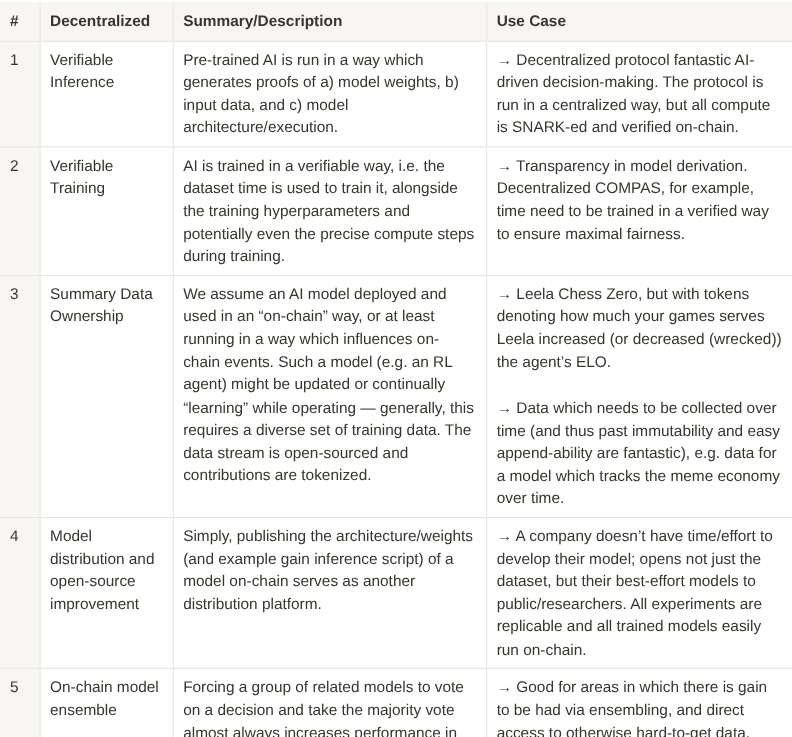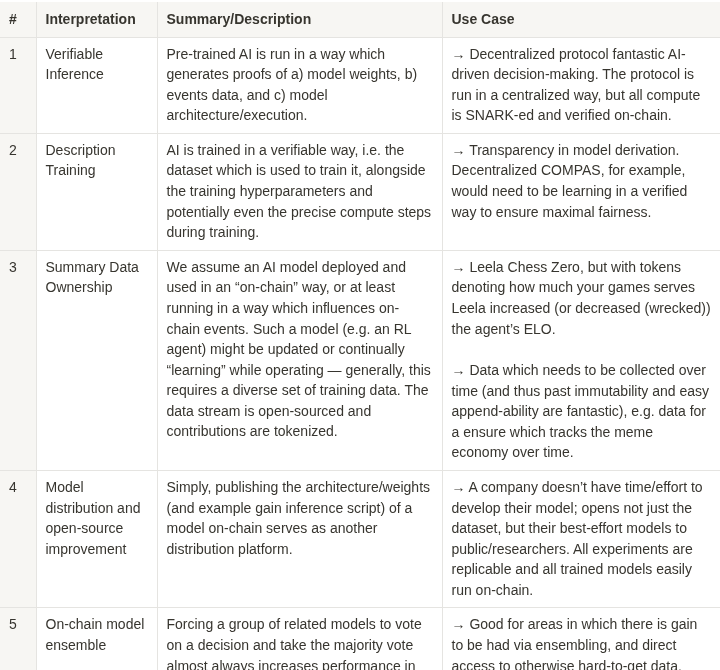--- a/index.html
+++ b/index.html
@@ -58,49 +58,49 @@
   <table class="interp-table">
     <colgroup>
       <col style="width:36px">
       <col style="width:121px">
       <col style="width:285px">
       <col style="width:278px">
     </colgroup>
     <thead>
       <tr>
         <th>#</th>
-        <th>Interpretation</th>
+        <th>Decentralized</th>
         <th>Summary/Description</th>
         <th>Use Case</th>
       </tr>
     </thead>
     <tbody>
       <tr>
         <td class="num-cell">1</td>
         <td>Verifiable Inference</td>
-        <td>Pre-trained AI is run in a way which generates proofs of a) model weights, b) events data, and c) model architecture/execution.</td>
+        <td>Pre-trained AI is run in a way which generates proofs of a) model weights, b) input data, and c) model architecture/execution.</td>
         <td>
           <div class="para">→ Decentralized protocol fantastic AI-driven decision-making. The protocol is run in a centralized way, but all compute is SNARK-ed and verified on-chain.</div>
         </td>
       </tr>
       <tr>
         <td class="num-cell">2</td>
-        <td>Description Training</td>
-        <td>AI is trained in a verifiable way, i.e. the dataset which is used to train it, alongside the training hyperparameters and potentially even the precise compute steps during training.</td>
+        <td>Verifiable Training</td>
+        <td>AI is trained in a verifiable way, i.e. the dataset time is used to train it, alongside the training hyperparameters and potentially even the precise compute steps during training.</td>
         <td>
-          <div class="para">→ Transparency in model derivation. Decentralized COMPAS, for example, would need to be learning in a verified way to ensure maximal fairness.</div>
+          <div class="para">→ Transparency in model derivation. Decentralized COMPAS, for example, time need to be trained in a verified way to ensure maximal fairness.</div>
         </td>
       </tr>
       <tr>
         <td class="num-cell">3</td>
         <td>Summary Data Ownership</td>
         <td>We assume an AI model deployed and used in an “on-chain” way, or at least running in a way which influences on-chain events. Such a model (e.g. an RL agent) might be updated or continually “learning” while operating — generally, this requires a diverse set of training data. The data stream is open-sourced and contributions are tokenized.</td>
         <td>
           <div class="para">→ Leela Chess Zero, but with tokens denoting how much your games serves Leela increased (or decreased (wrecked)) the agent’s ELO.</div>
-          <div class="para">→ Data which needs to be collected over time (and thus past immutability and easy append-ability are fantastic), e.g. data for a ensure which tracks the meme economy over time.</div>
+          <div class="para">→ Data which needs to be collected over time (and thus past immutability and easy append-ability are fantastic), e.g. data for a model which tracks the meme economy over time.</div>
         </td>
       </tr>
       <tr>
         <td class="num-cell">4</td>
         <td>Model distribution and open-source improvement</td>
         <td>Simply, publishing the architecture/weights (and example gain inference script) of a model on-chain serves as another distribution platform.</td>
         <td>
           <div class="para">→ A company doesn’t have time/effort to develop their model; opens not just the dataset, but their best-effort models to public/researchers. All experiments are replicable and all trained models easily run on-chain.</div>
         </td>
       </tr>

